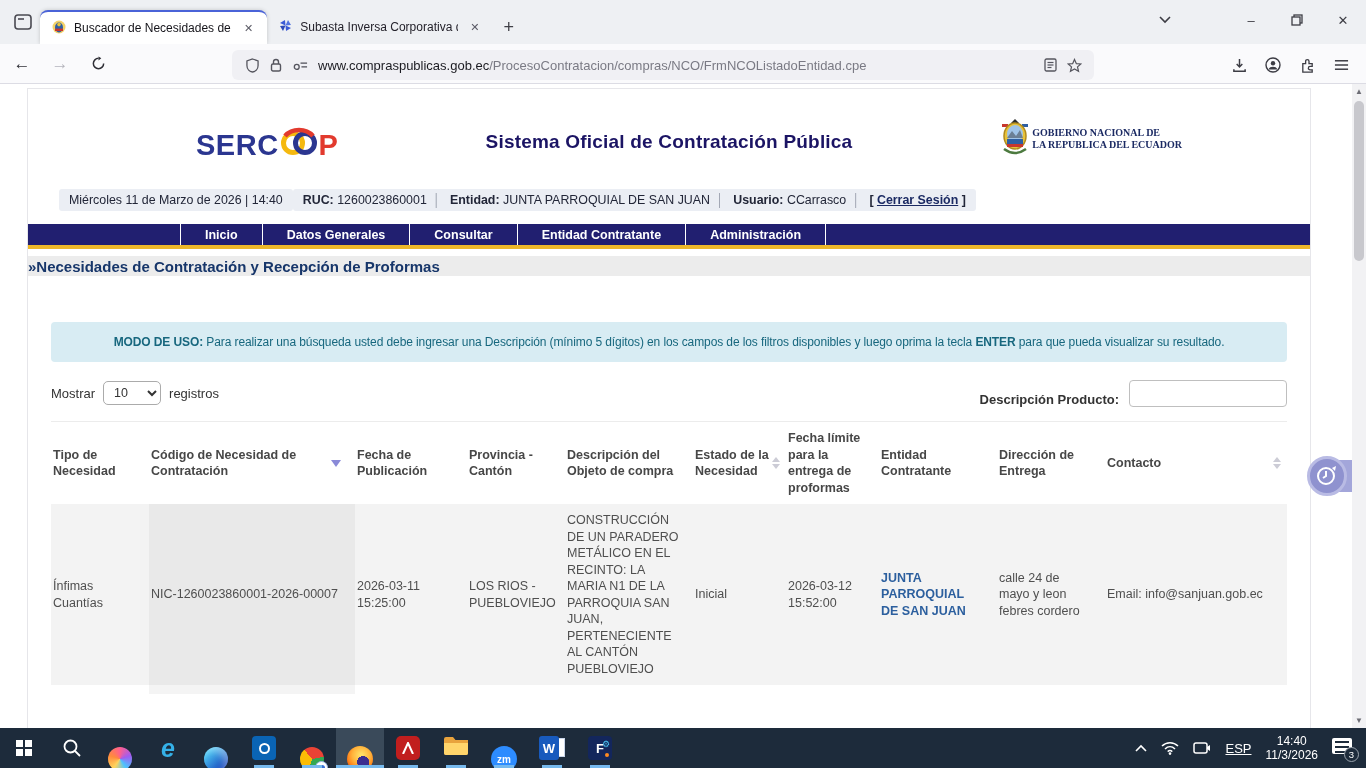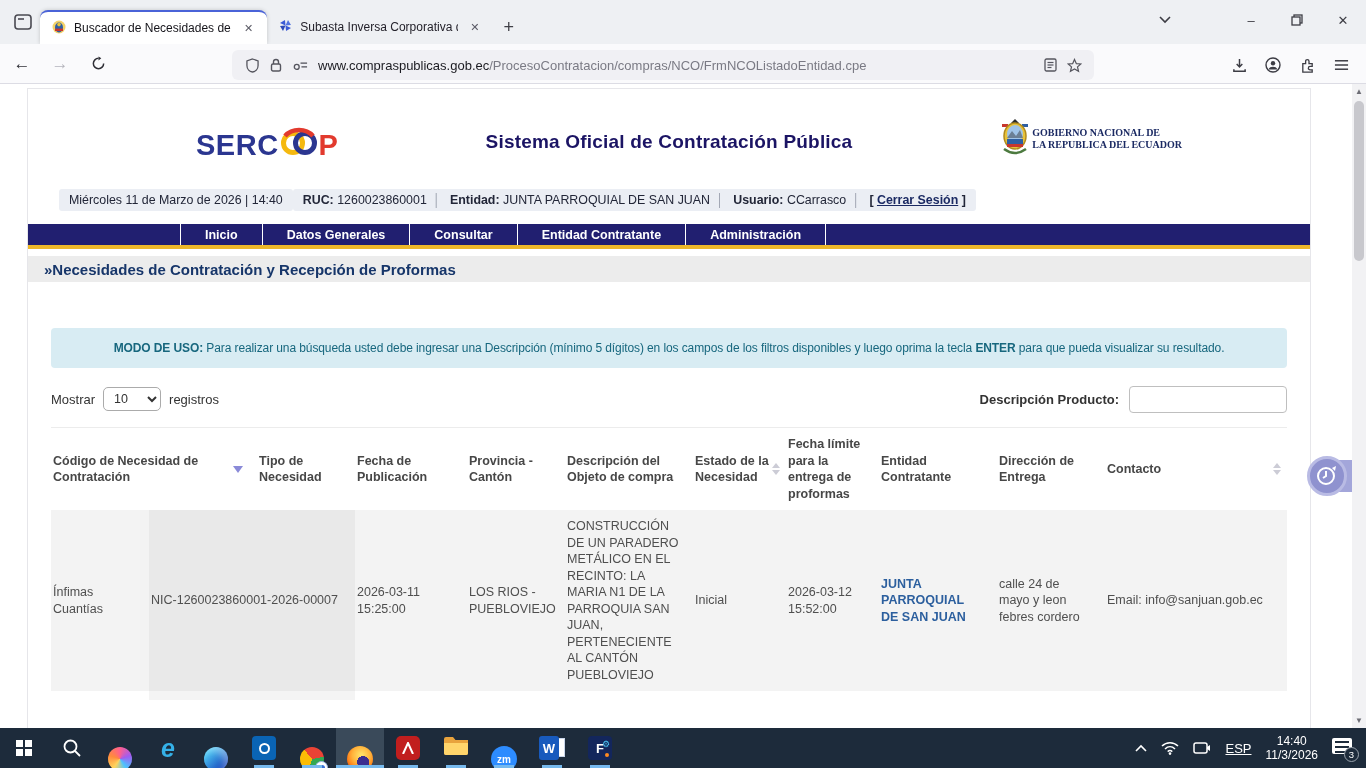--- a/index.html
+++ b/index.html
@@ -46,30 +46,30 @@
   .badge { background:#ebeef4; border-radius:3px; padding:4px 10px; font-size:12.4px; color:#222638; white-space:nowrap; }
   .badge b { font-weight:700; }
   .badge .sep { color:#9aa0ad; margin:0 6px; }
   .logout a { color:#1b2a63; font-weight:700; text-decoration:underline; }
 
   .mainnav { margin-top:13px; height:21px; background:#211f70; display:flex; align-items:stretch; padding-left:152px; }
   .mainnav .item { display:flex; align-items:center; justify-content:center; padding:0 24px; color:#fff; font-size:12.5px; font-weight:600; border-right:1px solid #fff; }
   .mainnav .item:first-child { border-left:1px solid #fff; }
   .goldstripe { height:4px; background:#eeb82a; }
 
-  .page-title-bar { margin-top:7px; height:26px; background:#ececec; display:flex; align-items:center; padding-left:16px; font-size:15px; font-weight:800; color:#17366a; }
+  .page-title-bar { margin-top:7px; height:20px; background:#ececec; display:flex; align-items:center; font-size:15px; font-weight:800; color:#17366a; }
 
   .usage { margin:46px 23px 0 23px; height:40px; background:#d8ecf3; border-radius:4px; display:flex; align-items:center; justify-content:center; overflow:hidden; }
   .usage p { font-size:12px; color:#17677e; white-space:nowrap; letter-spacing:-.1px; }
   .usage b { font-weight:800; }
 
   .controls { margin:18px 23px 0 23px; display:flex; justify-content:space-between; align-items:center; height:26px; }
   .ctl-left { display:flex; align-items:center; gap:8px; font-size:13px; color:#333; }
   .ctl-left select { font-family:"Liberation Sans", sans-serif; font-size:12.5px; color:#333; width:58px; height:24px; border:1px solid #ababab; border-radius:5px; background:#fff; padding-left:6px; }
-  .ctl-right { display:flex; align-items:center; gap:10px; }
+  .ctl-right { display:flex; align-items:flex-end; gap:10px; }
   .ctl-right label { font-size:13px; font-weight:700; color:#333; }
   .ctl-right input { width:158px; height:27px; border:1px solid #bfbfbf; border-radius:4px; background:#fff; padding:0 6px; font-size:13px; }
 
   
   .tbl { margin:15px 23px 0 23px; }
   .t-head, .t-row { display:flex; }
   .t-head { border-top:1px solid #ececec; }
   .t-cell { padding:8px 14px 8px 2px; font-size:12.5px; color:#4f4f4f; line-height:1.32; display:flex; flex-direction:column; justify-content:center; position:relative; }
   .t-head .t-cell { font-weight:700; color:#474747; }
   .c0{width:98px;} .c1{width:206px;} .c2{width:112px;} .c3{width:98px;} .c4{width:128px;}
@@ -313,26 +313,26 @@
           <span>registros</span>
         </div>
         <div class="ctl-right">
           <label>Descripción Producto:</label>
           <input type="text" style="">
         </div>
       </div>
 
       <div class="tbl">
         <div class="t-head">
+          <div class="t-cell c0">
+              <span>Tipo de Necesidad</span>
+            </div>
           <div class="t-cell c1">
               <span>Código de Necesidad de Contratación</span>
               <span class="tri-down-active"></span>
-            </div>
-          <div class="t-cell c0">
-              <span>Tipo de Necesidad</span>
             </div>
           <div class="t-cell c2">
               <span>Fecha de Publicación</span>
             </div>
           <div class="t-cell c3">
               <span>Provincia - Cantón</span>
             </div>
           <div class="t-cell c4">
               <span>Descripción del Objeto de compra</span>
             </div>

